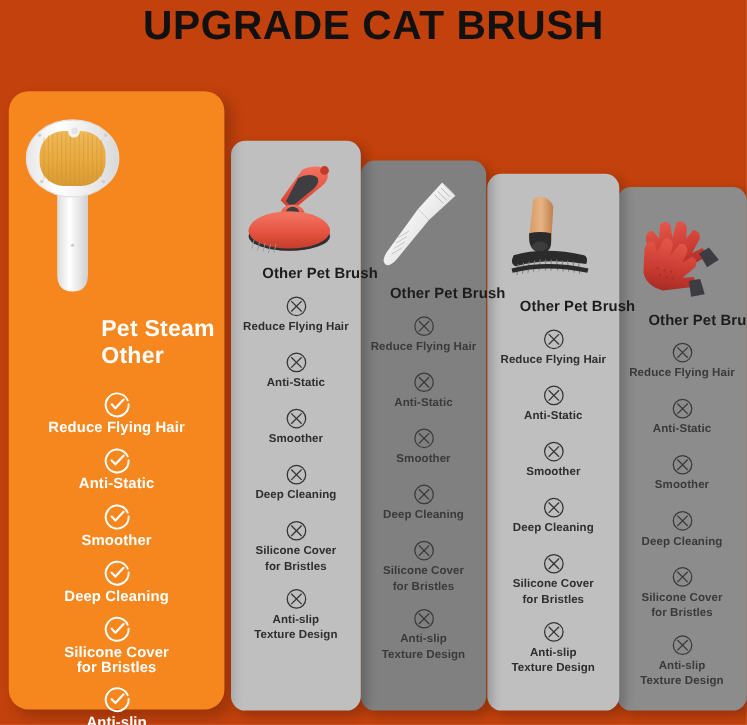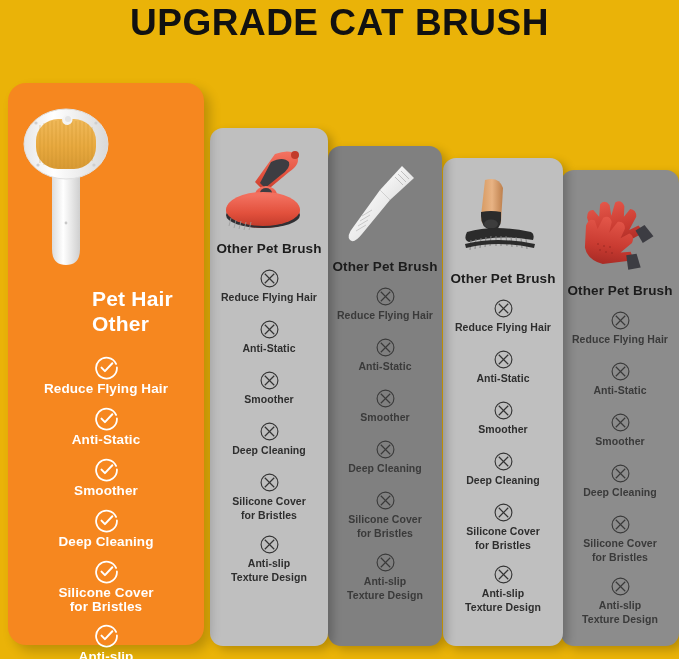--- a/index.html
+++ b/index.html
@@ -7,21 +7,21 @@
     width: 679px;
     height: 659px;
     background: #ffffff;
     font-family: "Liberation Sans", sans-serif;
     overflow: hidden;
   }
   .page {
     position: relative;
     width: 679px;
     height: 659px;
-    background: #eab308;
+    background: #c2410c;
   }
 
   
   .title {
     position: absolute;
     top: 2px;
     left: 0;
     width: 679px;
     text-align: center;
     font-size: 37px;
@@ -29,20 +29,21 @@
     letter-spacing: 0.5px;
     color: #111111;
     font-family: "Liberation Sans", sans-serif;
   }
 
   
   .col {
     position: absolute;
     border-radius: 14px;
     overflow: visible;
+    padding-left: 22px;
   }
 
   
   .col-main {
     left: 8px;
     top: 83px;
     width: 196px;
     height: 562px;
     background: #F6871F;
     border-radius: 18px;
@@ -192,21 +193,21 @@
 
         <circle cx="14" cy="24" r="1.6" fill="#cfcfcf"></circle>
         <circle cx="74" cy="24" r="1.6" fill="#cfcfcf"></circle>
         <circle cx="16" cy="66" r="1.6" fill="#cfcfcf"></circle>
         <circle cx="72" cy="66" r="1.6" fill="#cfcfcf"></circle>
         <circle cx="44" cy="124" r="1.4" fill="#c8c8c8"></circle>
       </svg>
     </div>
 
     <div class="main-name">
-      <span>Pet Hair</span><br>
+      <span>Pet Steam</span><br>
       <span>Other</span>
     </div>
 
     <div class="features">
       <div class="feat">
         <span class="feat-icon">
           <svg width="25" height="25" viewBox="0 0 24 24">
               <path d="M21.2 8.6A10 10 0 1 0 22 12" fill="none" stroke="#ffffff" stroke-width="1.7" stroke-linecap="round"></path>
               <path d="M7.2 12.1l3.3 3.4 7.1-7.6" fill="none" stroke="#ffffff" stroke-width="1.9" stroke-linecap="round" stroke-linejoin="round"></path>
             </svg>

